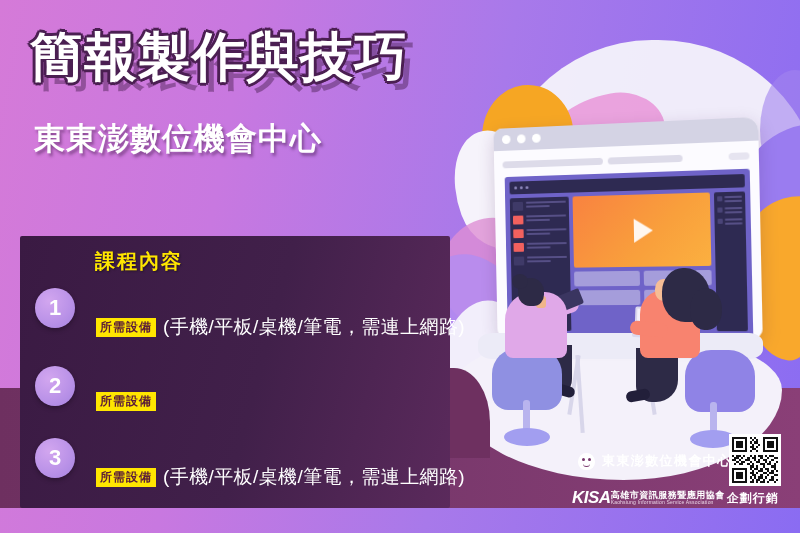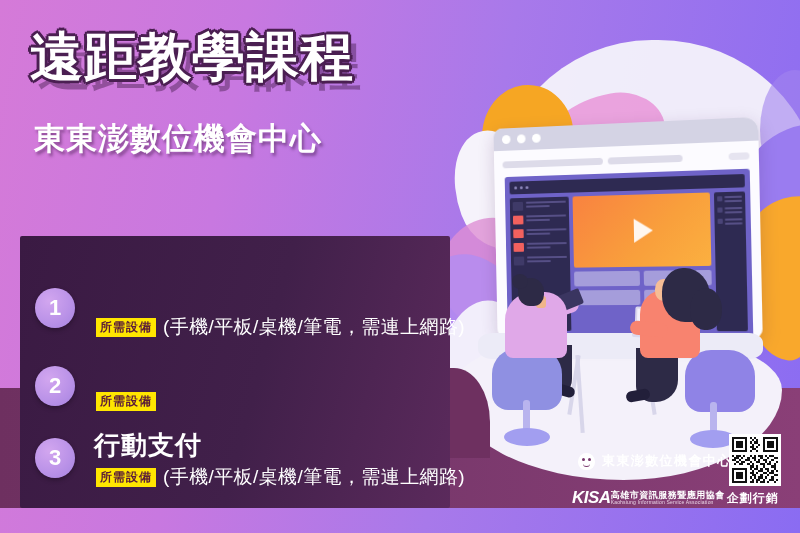--- a/index.html
+++ b/index.html
@@ -605,45 +605,45 @@
   <div class="person p-right-shoe"></div>
   <div class="chair right"></div>
   <div class="chair-stem right"></div>
   <div class="chair-base right"></div>
   <div class="person p-right-body"></div>
   <div class="person p-right-arm"></div>
   <div class="person p-right-face"></div>
   <div class="person p-right-hair"></div>
   <div class="person p-right-hair2"></div>
 
-  <div class="headline">遠距教學課程</div>
+  <div class="headline">簡報製作與技巧</div>
   <div class="subtitle">
     <div>東東澎數位機會中心</div>
   </div>
 
   <div class="panel"></div>
+  <div class="panel-title">課程內容</div>
 
   <div class="course c1">
     <div class="num">1</div>
     <div class="req-row">
       <span class="req-badge">所需設備</span>
       <span class="req-text">(手機/平板/桌機/筆電，需連上網路)</span>
     </div>
   </div>
 
   <div class="course c2">
     <div class="num">2</div>
     <div class="req-row">
       <span class="req-badge">所需設備</span>
     </div>
   </div>
 
   <div class="course c3">
     <div class="num">3</div>
-    <div class="course-title">行動支付</div>
     <div class="req-row">
       <span class="req-badge">所需設備</span>
       <span class="req-text">(手機/平板/桌機/筆電，需連上網路)</span>
     </div>
   </div>
 
   <div class="footer-brand">
     <span class="brand-mark">
       <span class="brand-smile"></span>
     </span>

